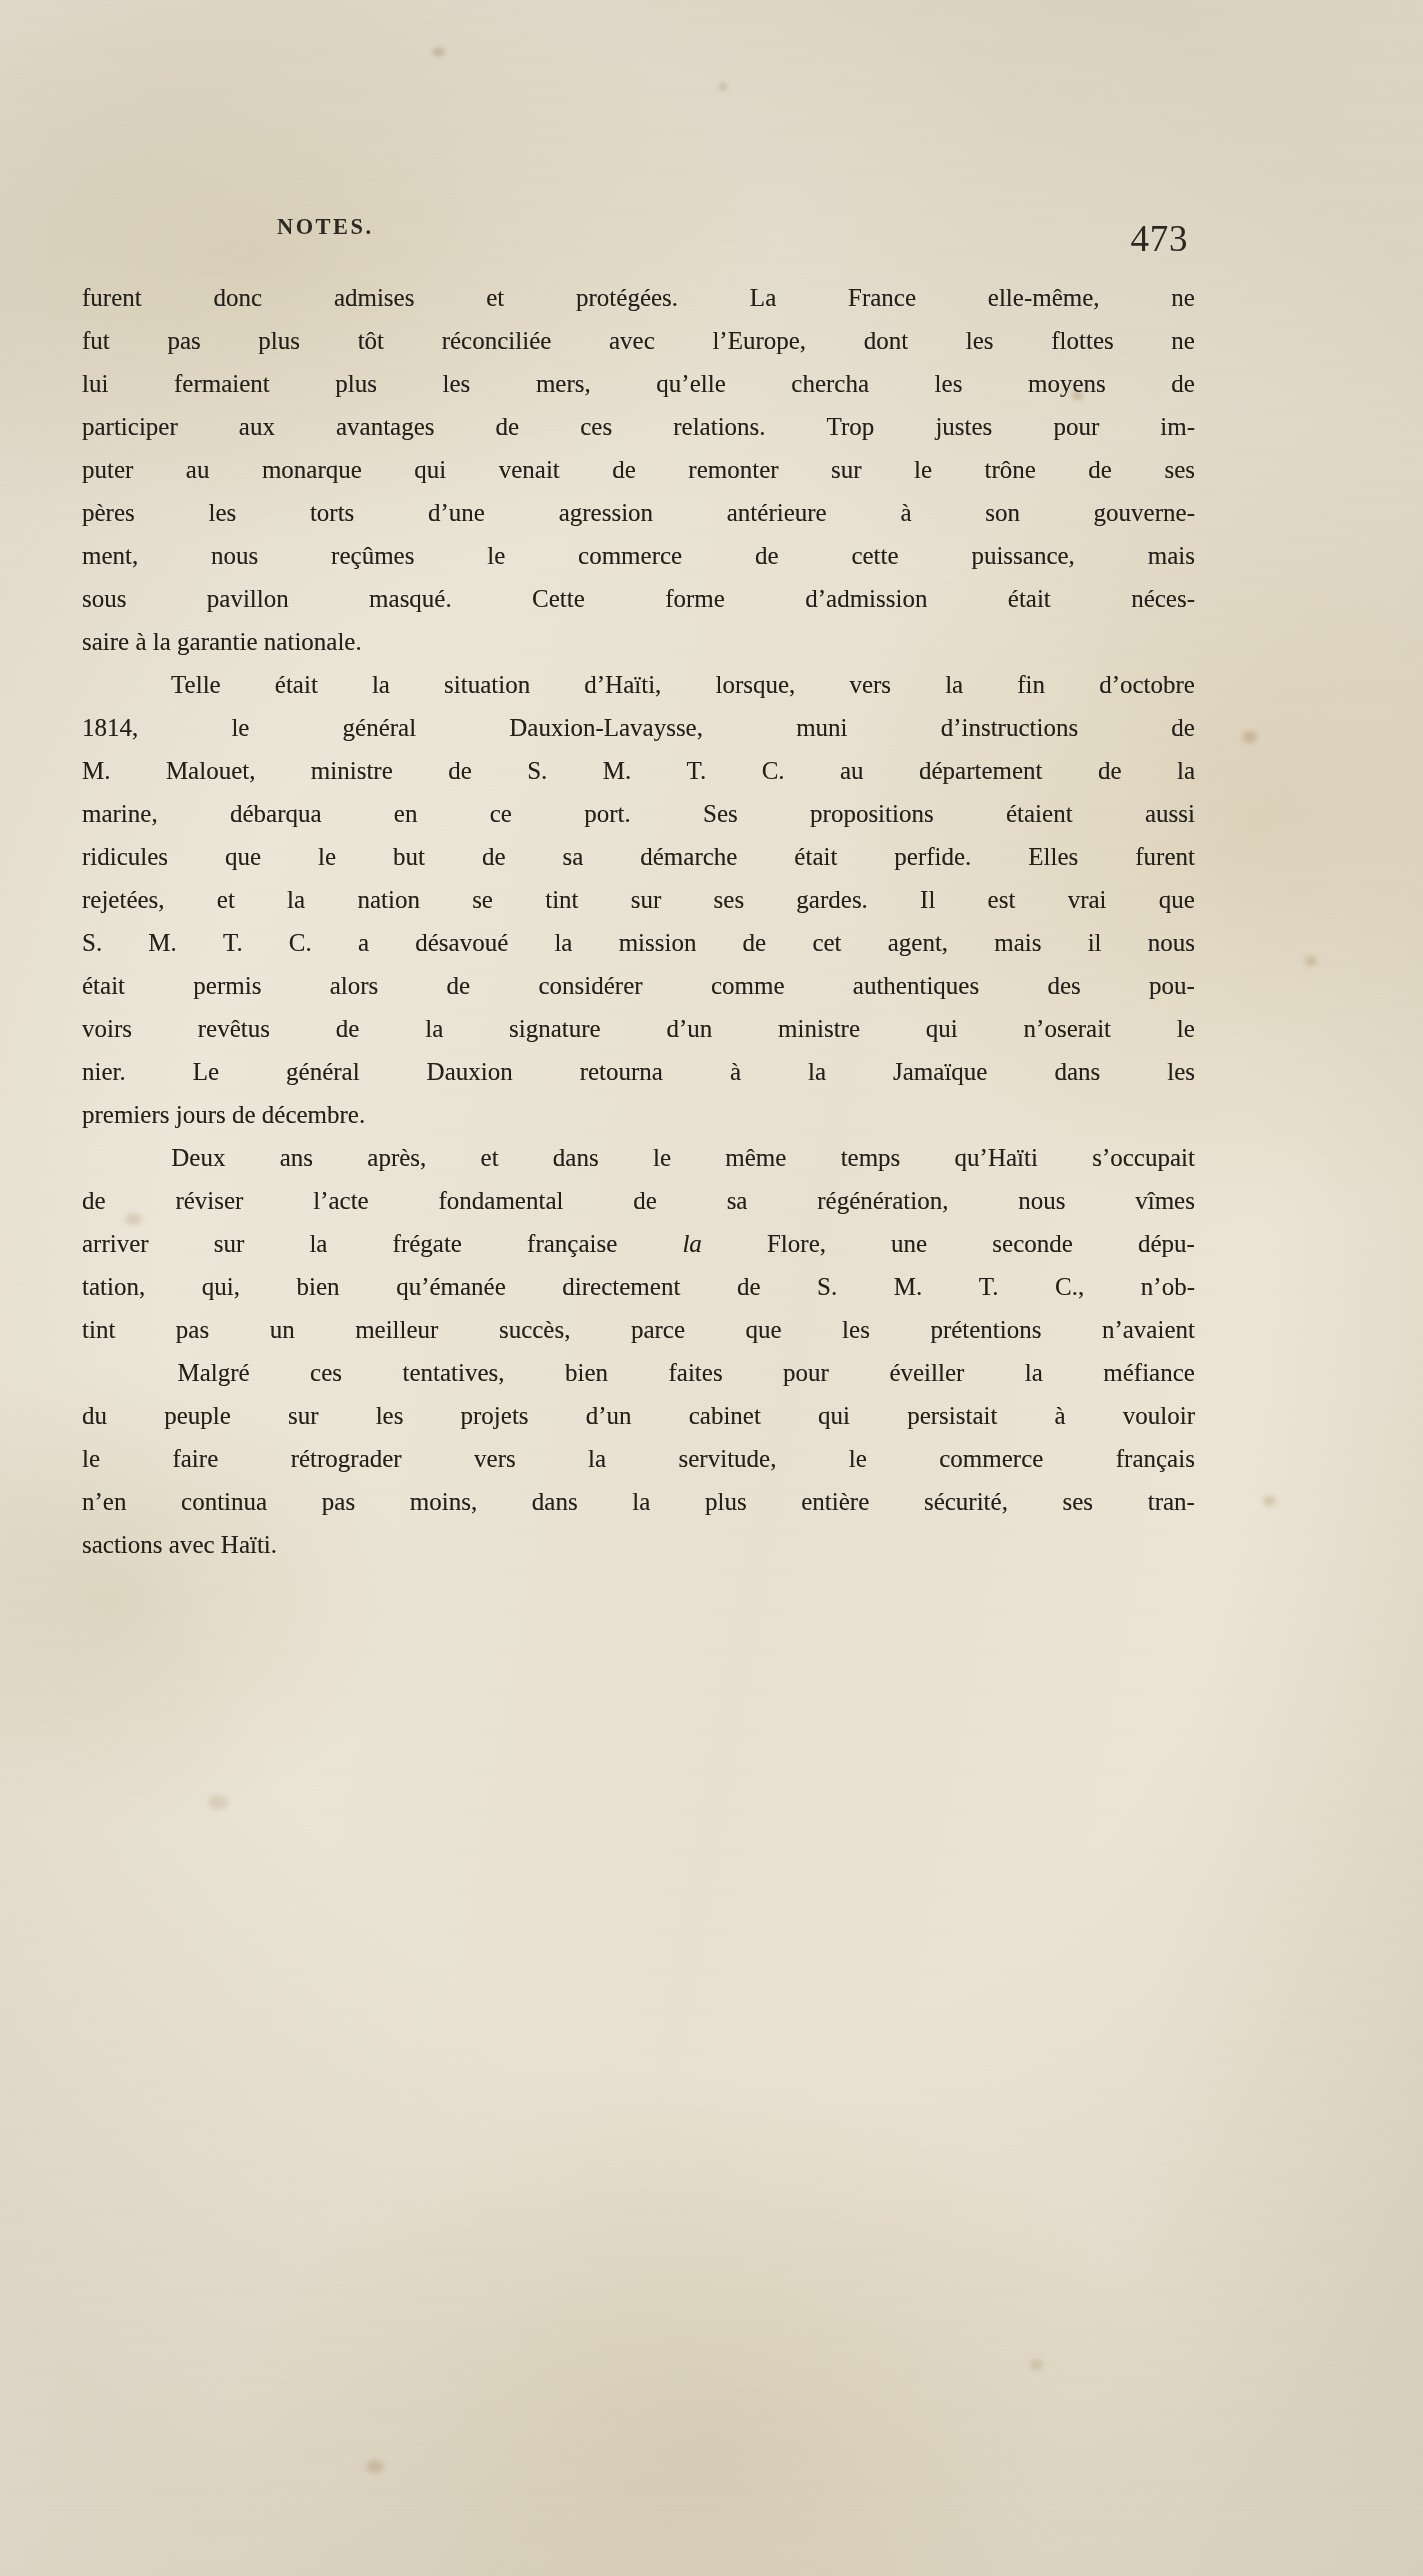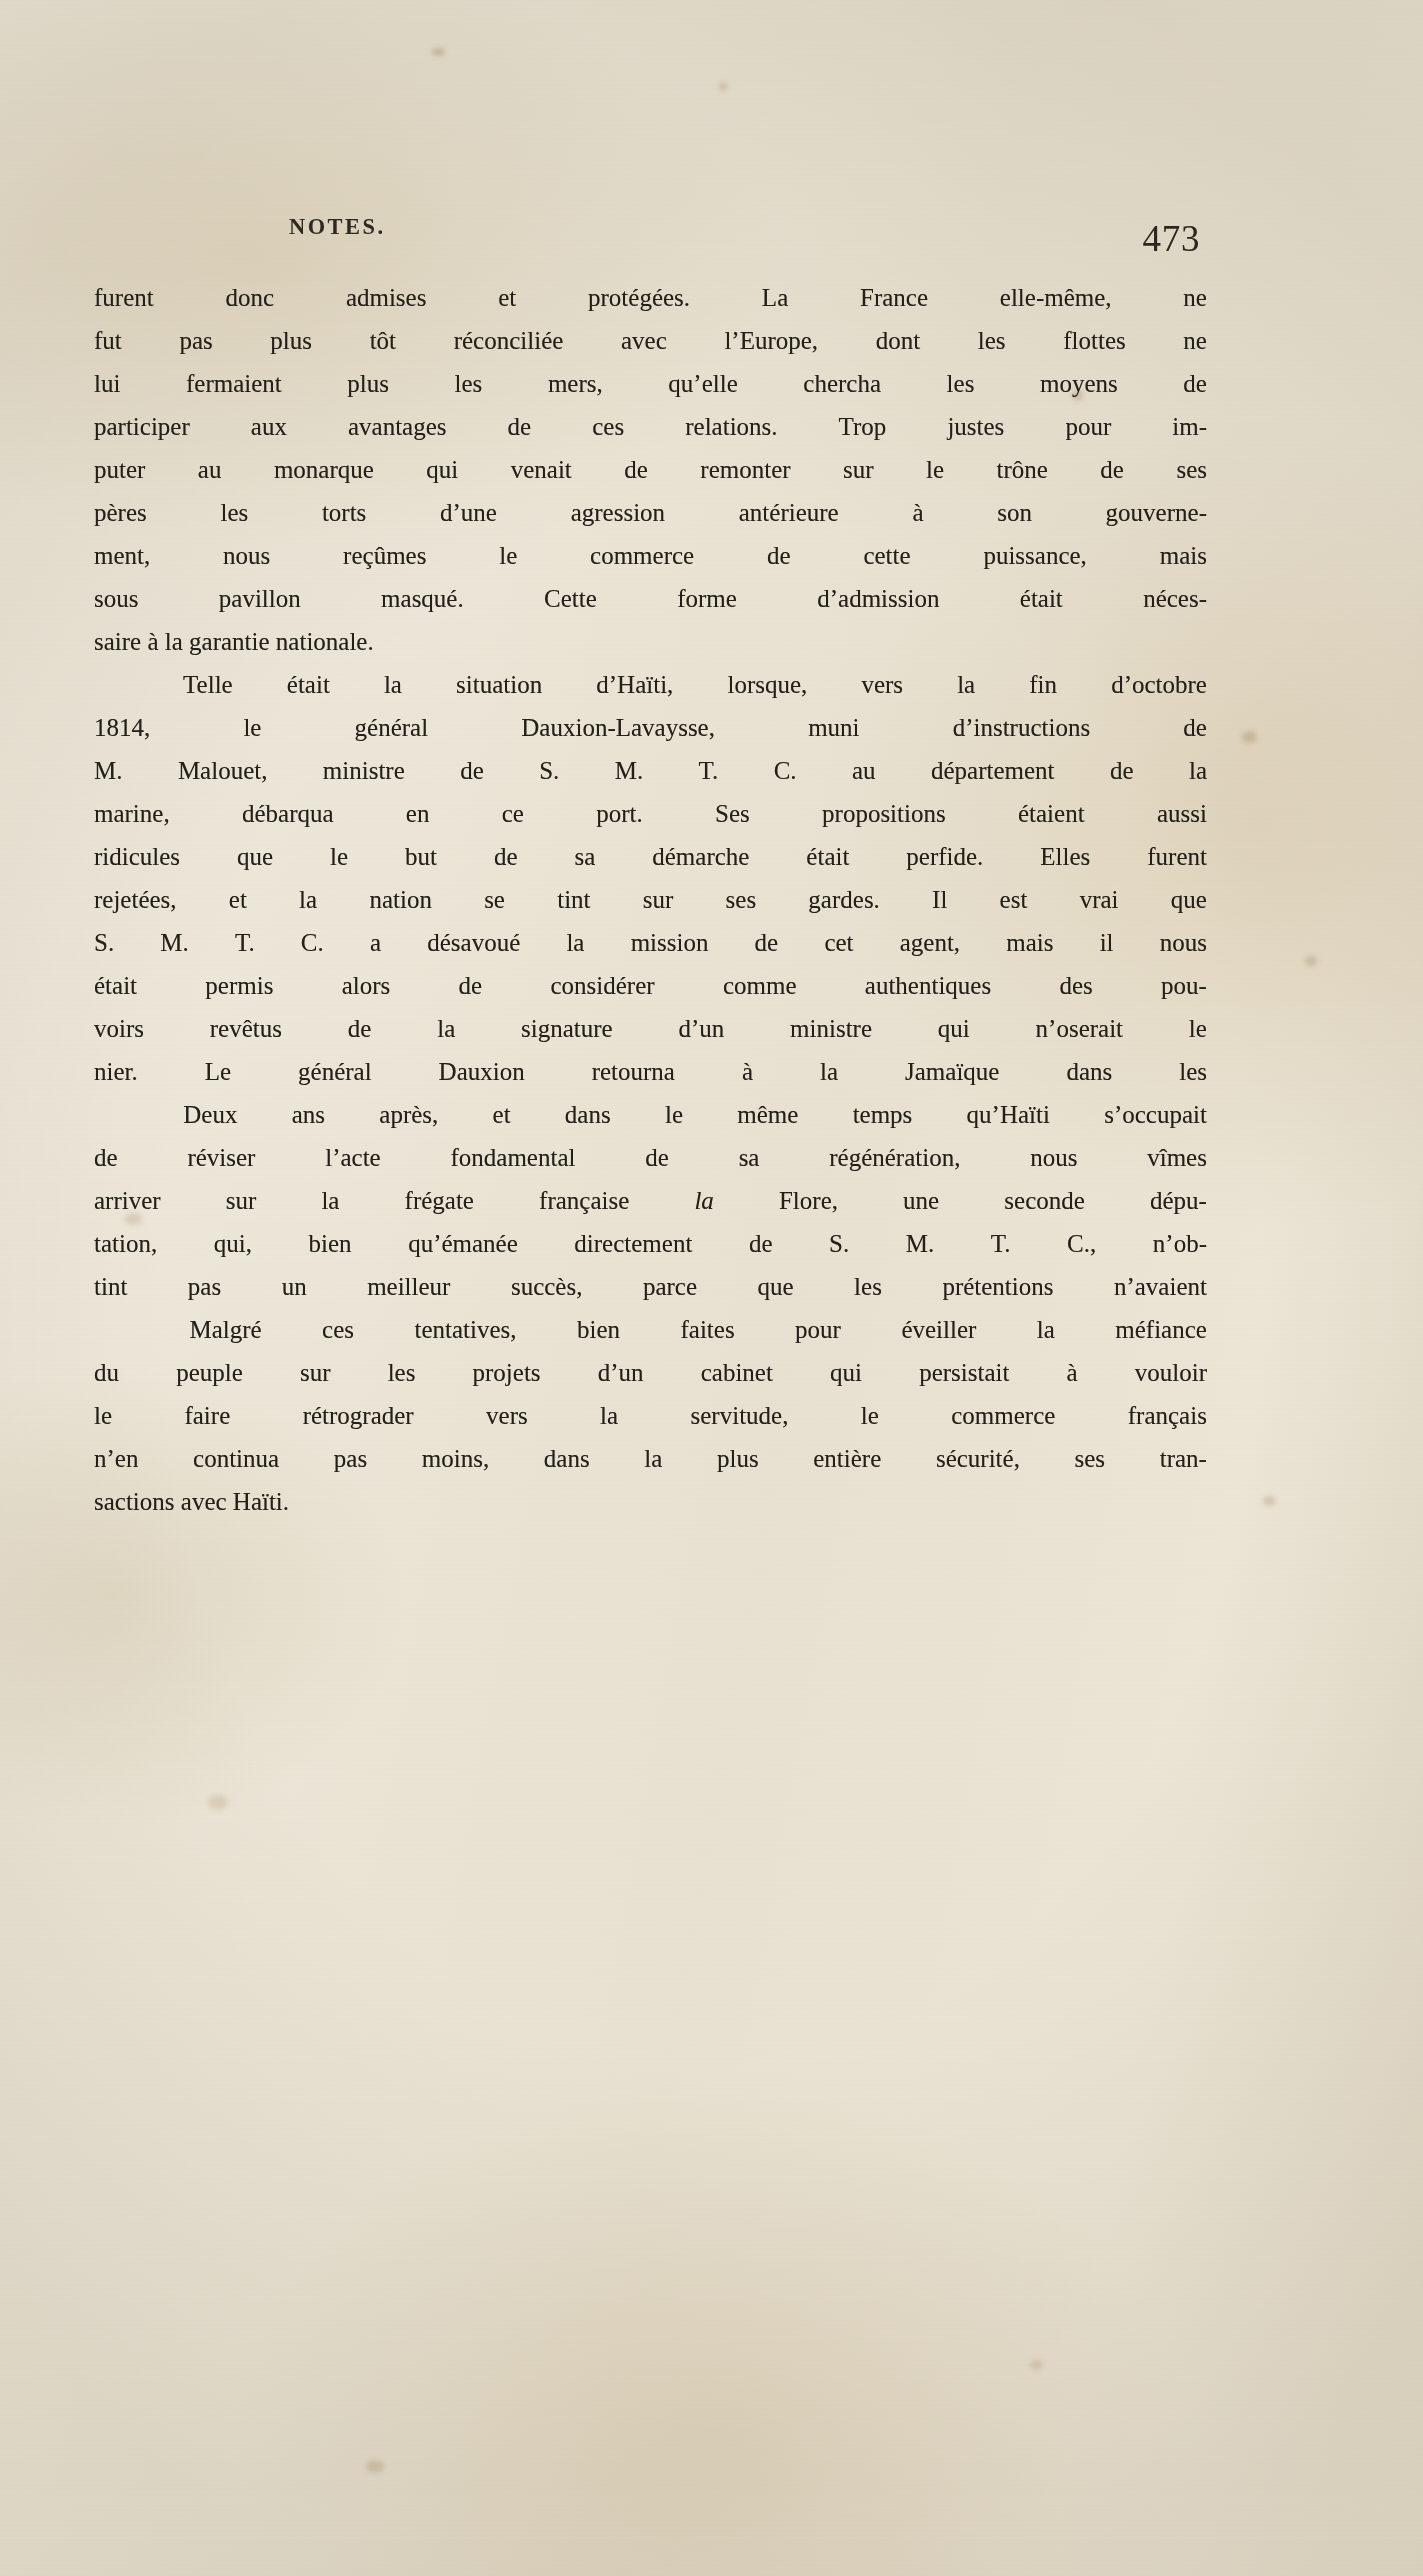--- a/index.html
+++ b/index.html
@@ -47,21 +47,21 @@
   }
   .foxing {
     position: absolute;
     pointer-events: none;
     border-radius: 50%;
     filter: blur(2.5px);
   }
 
   .content {
     position: absolute;
-    left: 94px;
+    left: 82px;
     top: 0;
     width: 1113px;
     height: 2303px;
   }
 
   header.running-head {
     position: absolute;
     top: 214px;
     left: 0;
     width: 1113px;
@@ -363,20 +363,21 @@
           <span>Le</span>
           <span>général</span>
           <span>Dauxion</span>
           <span>retourna</span>
           <span>à</span>
           <span>la</span>
           <span>Jamaïque</span>
           <span>dans</span>
           <span>les</span>
         </span>
+        <span class="ln">premiers jours de décembre.</span>
       </p>
       <p class="para">
         <span class="ln just">
           <span class="indent"></span>
           <span>Deux</span>
           <span>ans</span>
           <span>après,</span>
           <span>et</span>
           <span>dans</span>
           <span>le</span>

